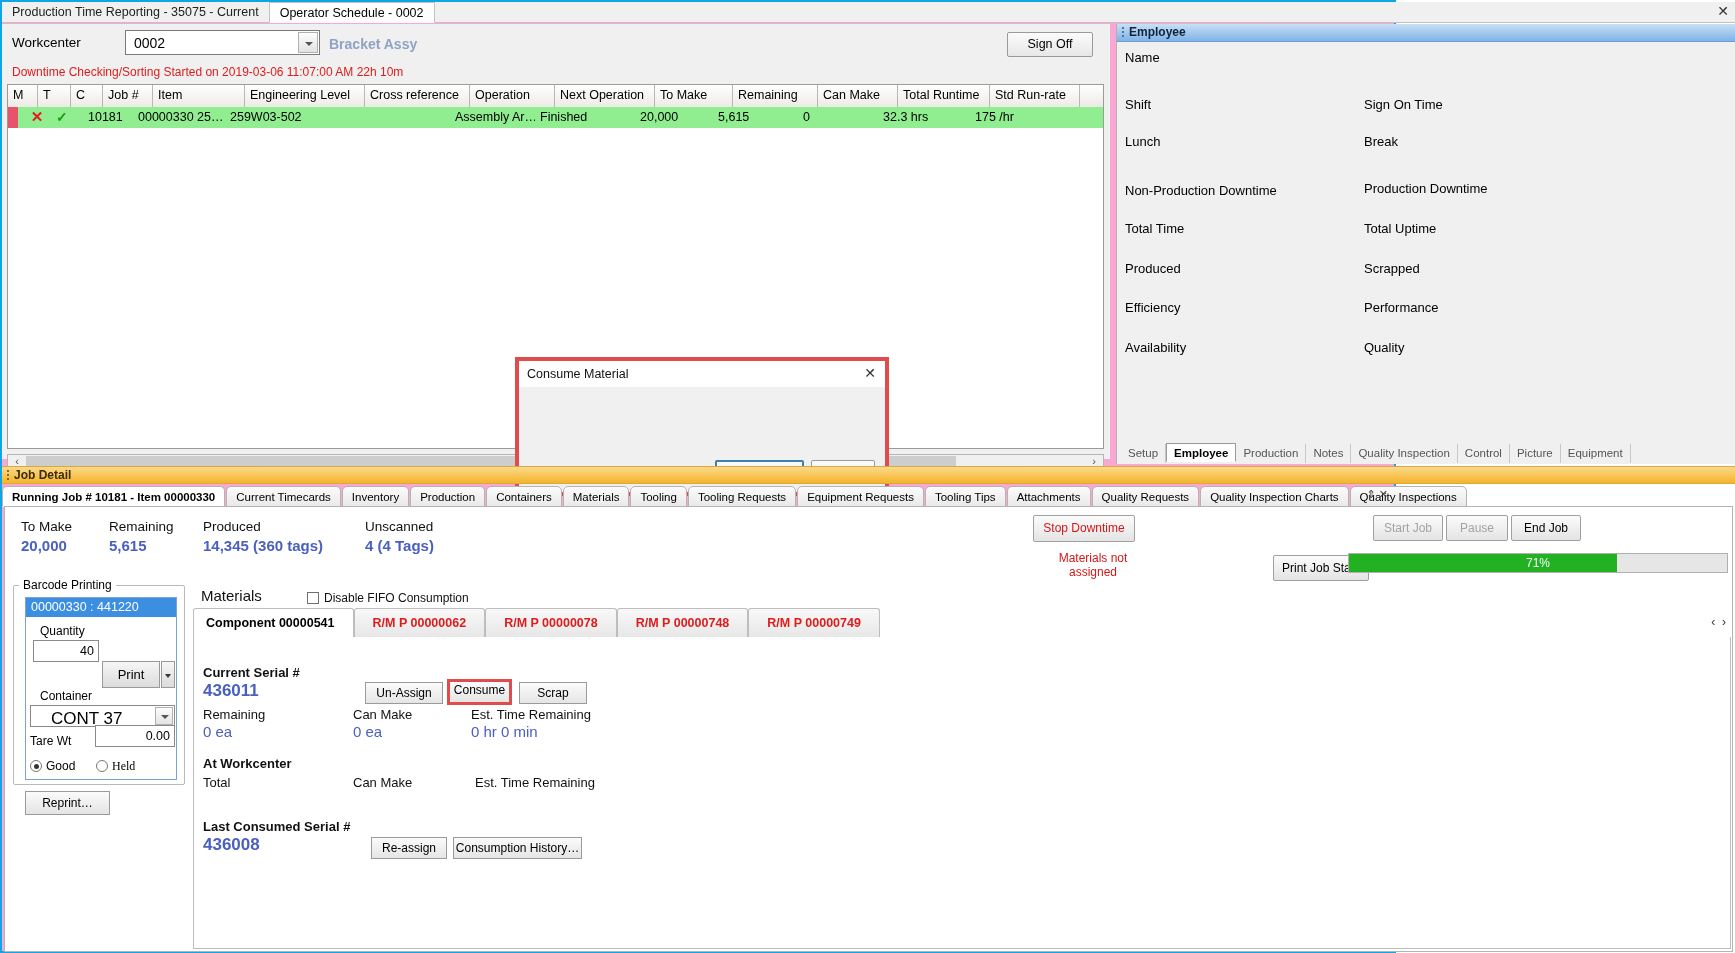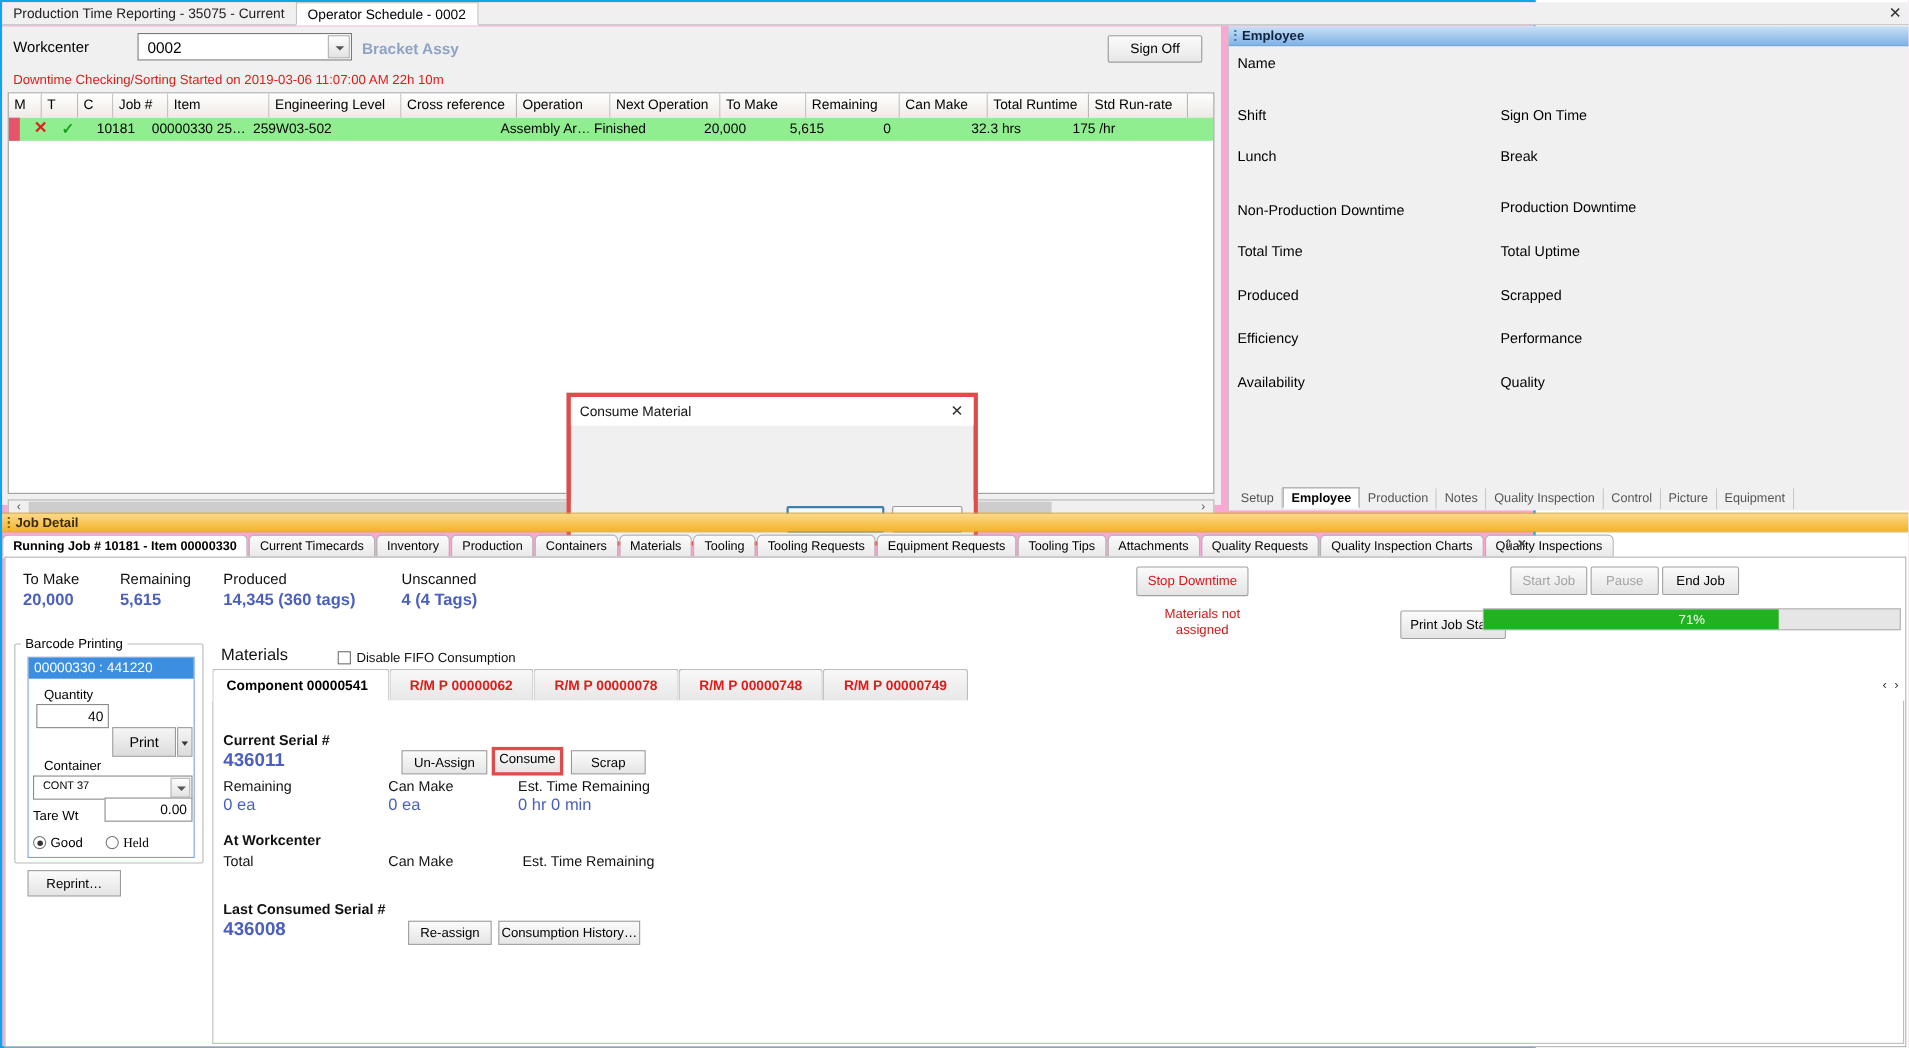--- a/index.html
+++ b/index.html
@@ -249,21 +249,21 @@
   .bc-print-drop {
     position: absolute; left: 156px; top: 154px; width: 14px; height: 27px;
     background: linear-gradient(#f6f6f6,#dcdcdc); border: 1px solid #9a9a9a; cursor: pointer;
   }
   .bc-print-drop::after{ content:""; position:absolute; left:3px; top:12px;
     border-left:3px solid transparent; border-right:3px solid transparent; border-top:4px solid #333;}
   .bc-combo {
     position: absolute; left: 25px; top: 198px; width: 145px; height: 22px;
     background: #fff; border: 1px solid #8a8a8a;
   }
-  .bc-combo .val { position:absolute; left:8px; top:3px; font-size:10px;}
+  .bc-combo .val { position:absolute; left:20px; top:3px; font-size:17px;}
   .bc-combo .arw { position:absolute; right:1px; top:1px; width:18px; height:18px;
     background: linear-gradient(#fdfdfd,#e3e3e3); border:1px solid #b0b0b0;}
   .bc-combo .arw::after{ content:""; position:absolute; left:5px; top:7px;
     border-left:4px solid transparent; border-right:4px solid transparent; border-top:4px solid #555;}
   .radio { position: absolute; font-size: 12px; }
   .radio .dot { display:inline-block; width:12px; height:12px; border:1px solid #777;
     border-radius:50%; vertical-align:-2px; margin-right:4px; background:#fff; position:relative;}
   .radio.on .dot::after{ content:""; position:absolute; left:2.5px; top:2.5px; width:5px; height:5px;
     border-radius:50%; background:#333;}
   .reprint-btn {

